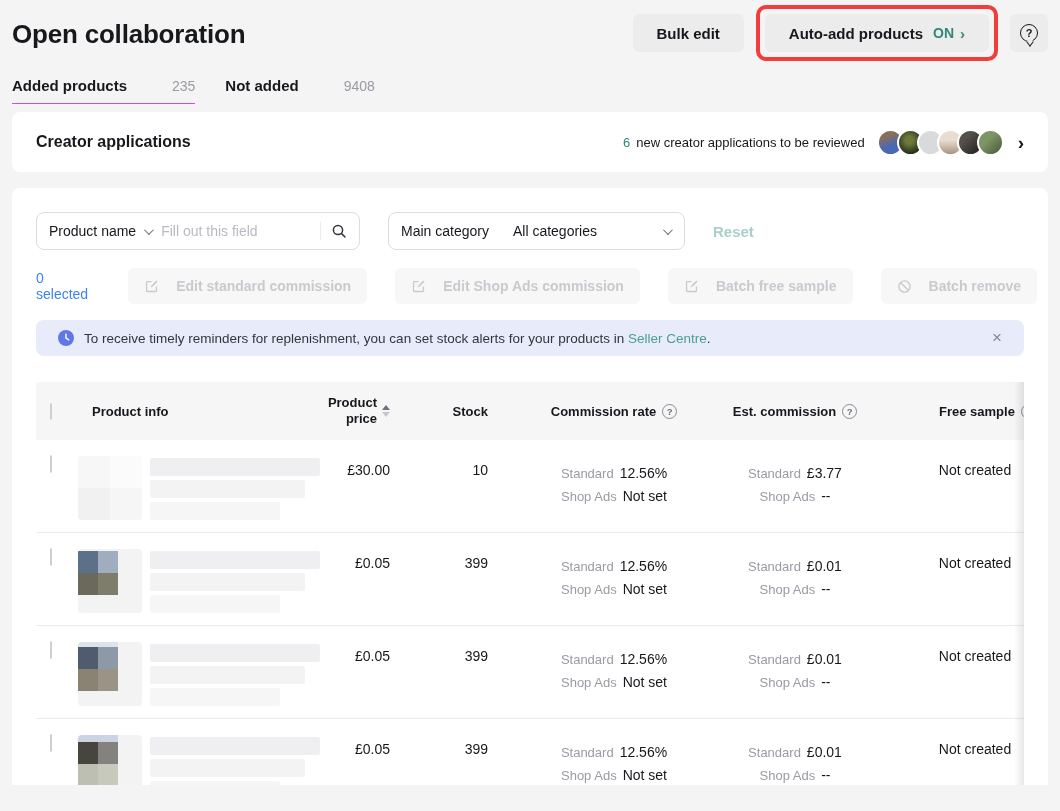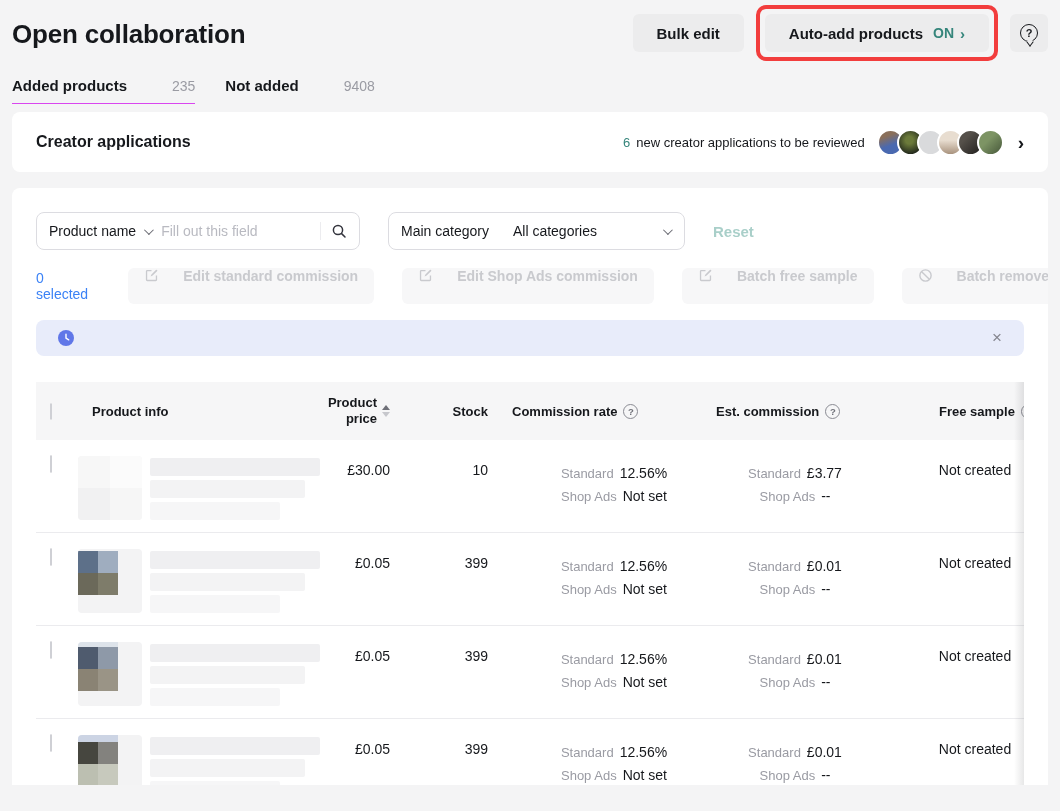--- a/index.html
+++ b/index.html
@@ -60,21 +60,21 @@
   .mini-divider { width:1px; height:18px; background:#ececef; margin:0 10px; }
   .search-icon { flex:none; display:flex; }
   .combo-cat .value { margin-left:24px; color:#16181c; flex:1; }
   .combo-cat .chev-down { margin:0 2px 0 8px; }
   .reset-link { color:#a9cfc9; font-size:15px; font-weight:600; cursor:default; }
   
   .batch-row { display:flex; align-items:center; margin-top:18px; }
   .selected-text { font-size:14px; color:#3b82f6; }
   .v-divider { width:1px; height:22px; background:#dedee2; margin:0 20px; }
   .batch-btn { background:#f7f7f8; border:none; border-radius:6px; height:36px; padding:0 16px;
-    color:#c9cace; font-size:14px; font-weight:600; font-family:inherit; display:flex; gap:24px;
+    color:#c9cace; font-size:14px; font-weight:600; font-family:inherit; display:flex; align-items:center; gap:17px;
     margin-right:28px; cursor:not-allowed; white-space:nowrap; }
   .batch-btn svg { flex:none; }
   
   .notice { margin-top:16px; background:#e8ecfa; border-radius:8px; height:36px; display:flex;
     align-items:center; padding:0 14px 0 22px; font-size:13.5px; color:#33343d; }
   .notice .clock { display:flex; margin-right:10px; flex:none; }
   .notice .link { color:#4a9e94; cursor:pointer; }
   .notice .close { margin-left:auto; color:#85868f; font-size:17px; cursor:pointer; padding:0 8px; }
   
   .table-wrap { margin-top:26px; position:relative; width:988px; overflow:hidden; }
@@ -83,21 +83,21 @@
   .cols { display:flex; width:988px; }
   .col-check  { width:42px;  padding-left:14px; flex:none; }
   .col-product{ width:254px; flex:none; }
   .col-price  { width:70px;  flex:none; display:flex; justify-content:flex-end; padding-right:12px; text-align:right; }
   .col-stock  { width:90px;  flex:none; display:flex; justify-content:flex-end; padding-right:4px; text-align:right; }
   .col-rate   { width:224px; flex:none; padding-left:20px; }
   .col-est    { width:180px; flex:none; padding-right:22px; }
   .col-sample { width:126px; flex:none; }
   .thead { background:#f6f6f7; height:58px; align-items:center; font-size:13px; font-weight:700; color:#16181c; }
   .thead .col-product { padding-left:14px; }
-  .th-flex { display:flex; align-items:center; gap:6px; }
+  .th-flex { display:flex; align-items:center; justify-content:center; gap:6px; }
   .price-head { display:flex; align-items:center; gap:5px; }
   .price-lines { text-align:right; line-height:16px; }
   .sort-caret { display:flex; flex-direction:column; gap:2px; }
   .sort-caret .up { width:0; height:0; border-left:4px solid transparent; border-right:4px solid transparent; border-bottom:5px solid #6f7078; }
   .sort-caret .down { width:0; height:0; border-left:4px solid transparent; border-right:4px solid transparent; border-top:5px solid #c6c7cc; }
   .qmark { width:15px; height:15px; border:1.2px solid #8a8b93; border-radius:50%; color:#6f7078;
     font-size:9.5px; font-weight:700; display:inline-flex; align-items:center; justify-content:center; flex:none; cursor:pointer; }
   .sample-head { white-space:nowrap; padding-left:43px; justify-content:flex-start; overflow:visible; }
   
   .trow { height:93px; padding-top:16px; border-bottom:1px solid #ebebee; align-items:flex-start; font-size:14px; }
@@ -240,20 +240,24 @@
     </button>
   </div>
 
   <div class="notice">
     <span class="clock">
       <svg width="16" height="16" viewBox="0 0 16 16">
           <circle cx="8" cy="8" r="8" fill="#6077e8"></circle>
           <path d="M8 4.2v4l2.7 1.6" stroke="#fff" stroke-width="1.4" fill="none" stroke-linecap="round"></path>
         </svg>
     </span>
+    <span>
+      <span>To receive timely reminders for replenishment, you can set stock alerts for your products in</span>
+      <span class="link">Seller Centre</span><span>.</span>
+    </span>
     <span class="close">×</span>
   </div>
 
   <div class="table-wrap">
     <div class="cols thead">
       <div class="col-check"><span class="checkbox"></span></div>
       <div class="col-product">Product info</div>
       <div class="col-price">
         <span class="price-head">
           <span class="price-lines">

